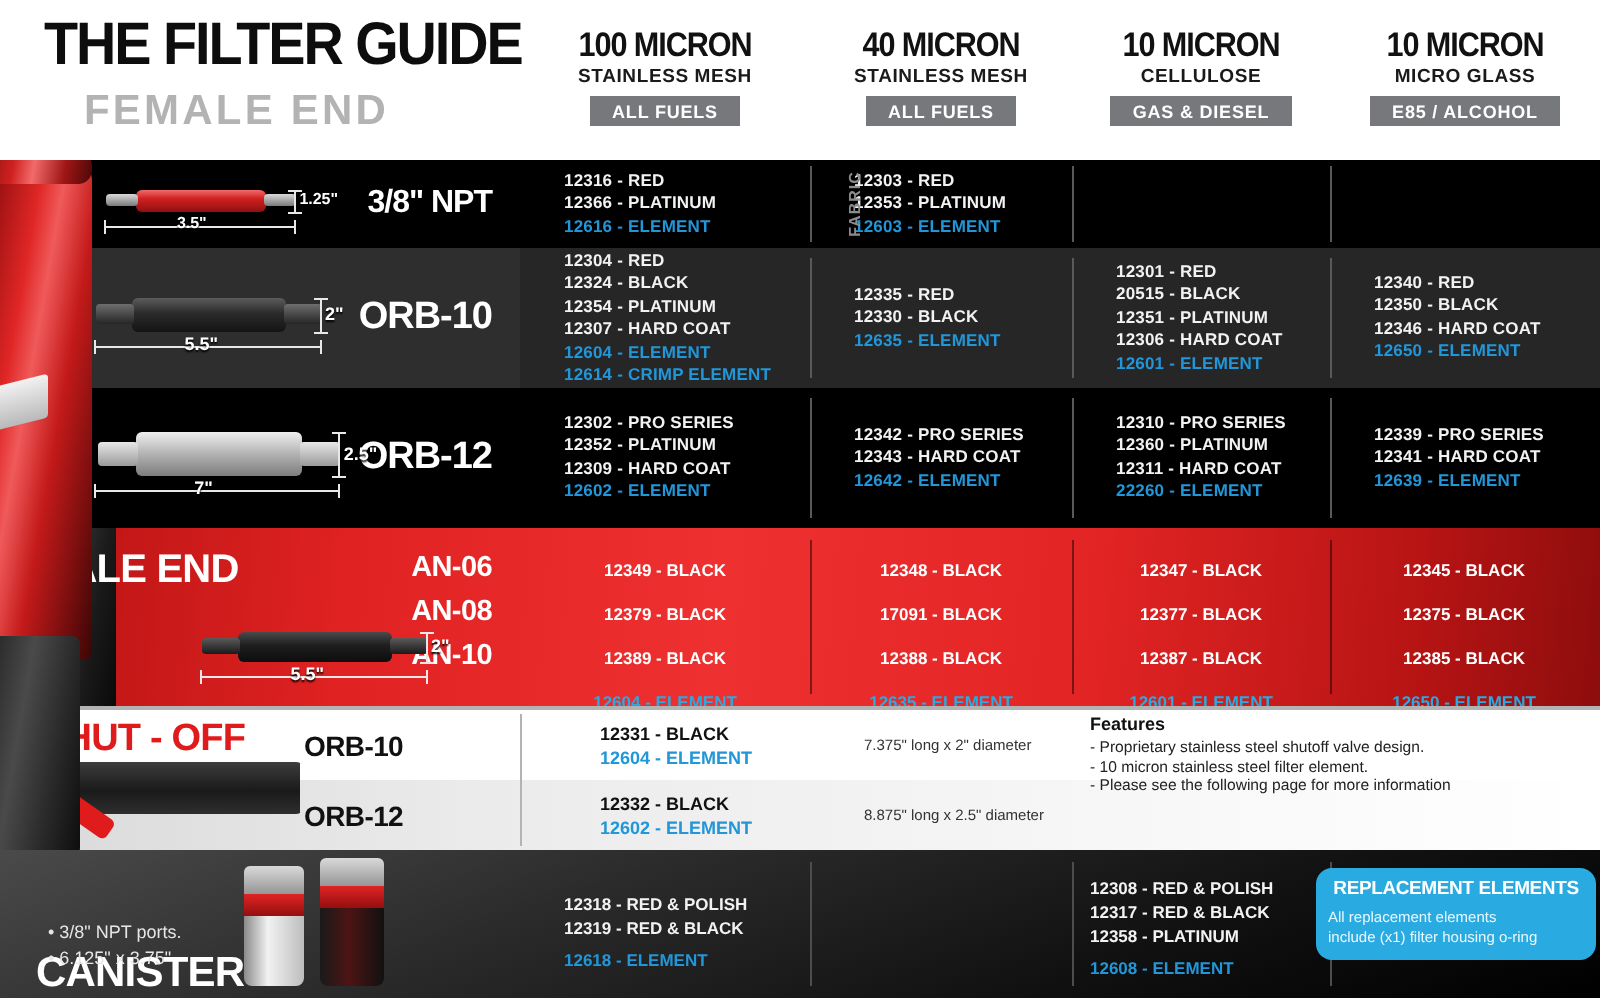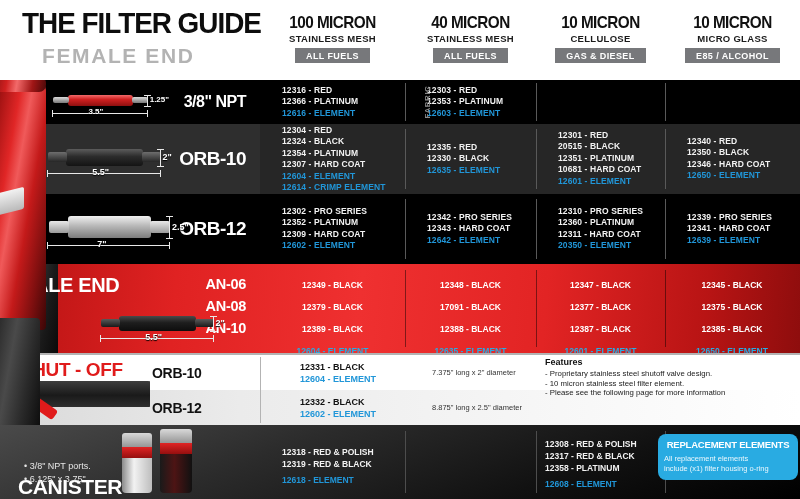--- a/index.html
+++ b/index.html
@@ -247,21 +247,21 @@
               <div class="pn">12335 - RED</div>
               <div class="pn">12330 - BLACK</div>
               <div class="pn el">12635 - ELEMENT</div>
             </div>
           </div>
           <div class="cell" style="left: 276px; width: 129px;">
             <div class="inner">
               <div class="pn">12301 - RED</div>
               <div class="pn">20515 - BLACK</div>
               <div class="pn">12351 - PLATINUM</div>
-              <div class="pn">10681 - HARD COAT</div>
+              <div class="pn">12306 - HARD COAT</div>
               <div class="pn el">12601 - ELEMENT</div>
             </div>
           </div>
           <div class="cell" style="left: 405px; width: 135px;">
             <div class="inner">
               <div class="pn">12340 - RED</div>
               <div class="pn">12350 - BLACK</div>
               <div class="pn">12346 - HARD COAT</div>
               <div class="pn el">12650 - ELEMENT</div>
             </div>
@@ -302,21 +302,21 @@
               <div class="pn">12342 - PRO SERIES</div>
               <div class="pn">12343 - HARD COAT</div>
               <div class="pn el">12642 - ELEMENT</div>
             </div>
           </div>
           <div class="cell" style="left: 276px; width: 129px;">
             <div class="inner">
               <div class="pn">12310 - PRO SERIES</div>
               <div class="pn">12360 - PLATINUM</div>
               <div class="pn">12311 - HARD COAT</div>
-              <div class="pn el">20350 - ELEMENT</div>
+              <div class="pn el">22260 - ELEMENT</div>
             </div>
           </div>
           <div class="cell" style="left: 405px; width: 135px;">
             <div class="inner">
               <div class="pn">12339 - PRO SERIES</div>
               <div class="pn">12341 - HARD COAT</div>
               <div class="pn el">12639 - ELEMENT</div>
             </div>
           </div>
           <div class="vdiv" style="left: 145px;"></div>

